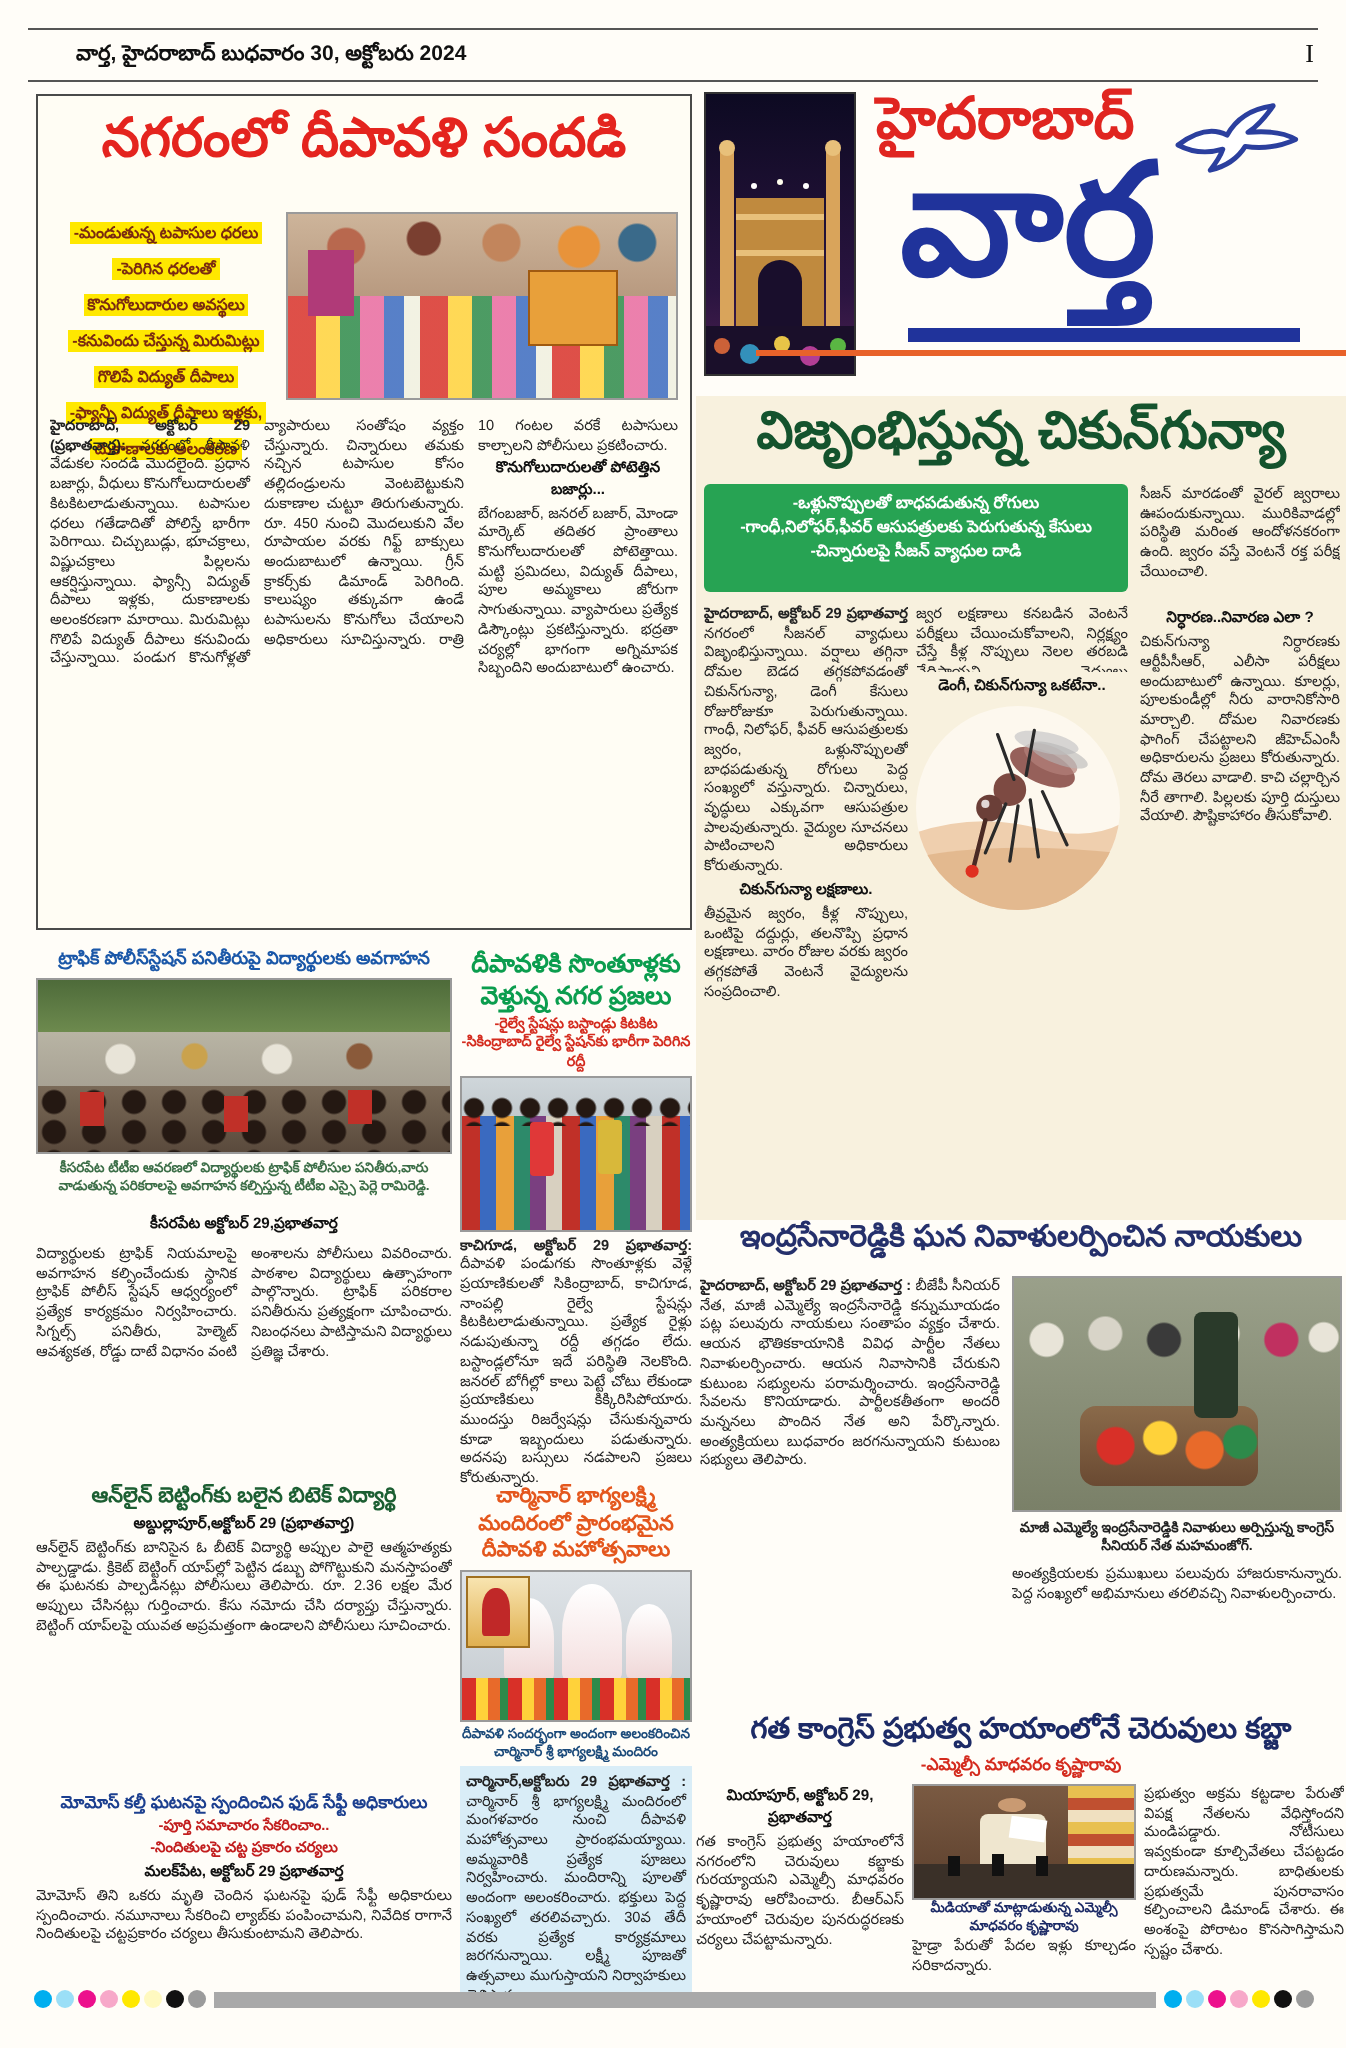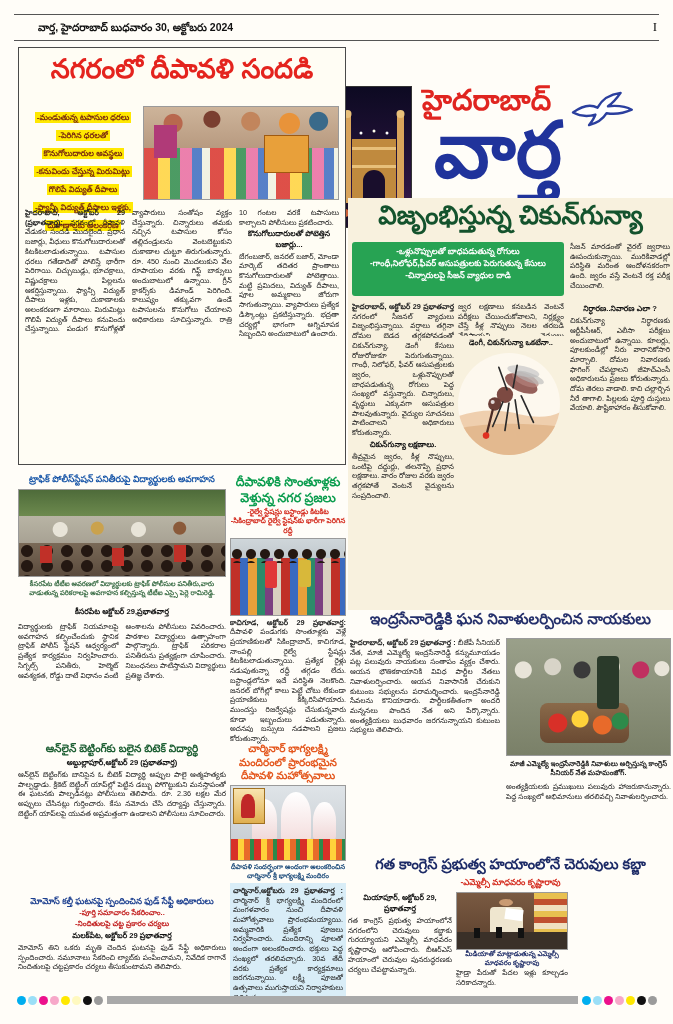--- a/index.html
+++ b/index.html
@@ -23,21 +23,21 @@
   
   #diwali{left:18px;top:47px;width:328px;height:418px;border:1px solid #4a4a4a;background:#fffdf4;box-sizing:border-box;}
   #diwali .hl{color:#e4241e;font-size:27px;line-height:1.3;margin-top:4px;}
   #diwali .bullets{position:absolute;left:8px;top:58px;width:112px;text-align:center;}
   #diwali .bullets span{display:inline-block;background:#ffe800;color:#7a2a10;font-weight:bold;
        font-size:8px;line-height:11px;padding:0 2px;margin:1px 0;}
   #dw-photo{position:absolute;left:124px;top:58px;width:196px;height:94px;}
   #diwali .body{position:absolute;left:6px;top:160px;width:314px;height:250px;
        column-count:3;column-gap:7px;}
   
-  #masthead{left:334px;top:44px;width:323px;height:150px;margin-top:40px;}
+  #masthead{left:350px;top:44px;width:323px;height:150px;}
   #mh-photo{position:absolute;left:2px;top:2px;width:76px;height:142px;border:1px solid #333;}
   #mh-city{position:absolute;left:88px;top:0px;font-size:29px;font-weight:bold;color:#e02520;white-space:nowrap;}
   #mh-dove{position:absolute;left:228px;top:4px;width:78px;height:42px;}
   #mh-title{position:absolute;left:100px;top:18px;width:200px;font-size:78px;line-height:1.25;font-weight:bold;color:#20339b;}
   #mh-bluebar{position:absolute;left:104px;top:120px;width:196px;height:7px;background:#20339b;}
   #mh-orangebar{position:absolute;left:28px;top:131px;width:295px;height:3px;background:#e8622a;}
   
   #chik{left:348px;top:198px;width:325px;height:412px;background:#f8f1de;}
   #chik .hl{color:#14532d;font-size:26px;margin-top:2px;}
   #chik-box{position:absolute;left:4px;top:44px;width:212px;height:54px;background:#27a353;border-radius:3px;
@@ -328,20 +328,23 @@
         <div class="p-layer" style="left:30%;top:25%;width:30%;height:45%;background:#efe6cf;border-radius:4px 4px 0 0;"></div>
         <div class="p-layer" style="left:0;top:70%;width:100%;height:30%;background:#3a3028;"></div>
         <div class="p-layer" style="left:15%;top:62%;width:6%;height:18%;background:#111;"></div>
         <div class="p-layer" style="left:35%;top:60%;width:6%;height:20%;background:#111;"></div>
         <div class="p-layer" style="left:55%;top:62%;width:6%;height:18%;background:#111;"></div>
         <div class="p-layer" style="left:44%;top:28%;width:16%;height:20%;background:#fff;transform:rotate(8deg);"></div>
       </div>
       <div class="cap" style="font-size:6.8px;color:#1c2a66;height:18px;">మీడియాతో మాట్లాడుతున్న ఎమ్మెల్సీ మాధవరం కృష్ణారావు</div>
       <div class="t" style="height:20px;"><span>హైడ్రా పేరుతో పేదల ఇళ్లు కూల్చడం సరికాదన్నారు.</span></div>
     </div>
+    <div class="t" style="position:absolute;left:224px;top:36px;width:100px;height:100px;">
+      <span>ప్రభుత్వం అక్రమ కట్టడాల పేరుతో విపక్ష నేతలను వేధిస్తోందని మండిపడ్డారు. నోటీసులు ఇవ్వకుండా కూల్చివేతలు చేపట్టడం దారుణమన్నారు. బాధితులకు ప్రభుత్వమే పునరావాసం కల్పించాలని డిమాండ్ చేశారు. ఈ అంశంపై పోరాటం కొనసాగిస్తామని స్పష్టం చేశారు.</span>
+    </div>
   </div>
 
   <div class="abs" id="regbar">
     <span><span class="dot" style="background: rgb(0, 174, 239);"></span><span class="dot" style="background: rgb(155, 223, 247);"></span><span class="dot" style="background: rgb(236, 16, 140);"></span><span class="dot" style="background: rgb(247, 168, 201);"></span><span class="dot" style="background: rgb(255, 232, 0);"></span><span class="dot" style="background: rgb(255, 249, 192);"></span><span class="dot" style="background: rgb(17, 17, 17);"></span><span class="dot" style="background: rgb(155, 155, 155);"></span></span>
     <span class="bar"></span>
     <span><span class="dot" style="background: rgb(0, 174, 239);"></span><span class="dot" style="background: rgb(155, 223, 247);"></span><span class="dot" style="background: rgb(236, 16, 140);"></span><span class="dot" style="background: rgb(247, 168, 201);"></span><span class="dot" style="background: rgb(255, 232, 0);"></span><span class="dot" style="background: rgb(17, 17, 17);"></span><span class="dot" style="background: rgb(155, 155, 155);"></span></span>
   </div>
 
 </div>
 

